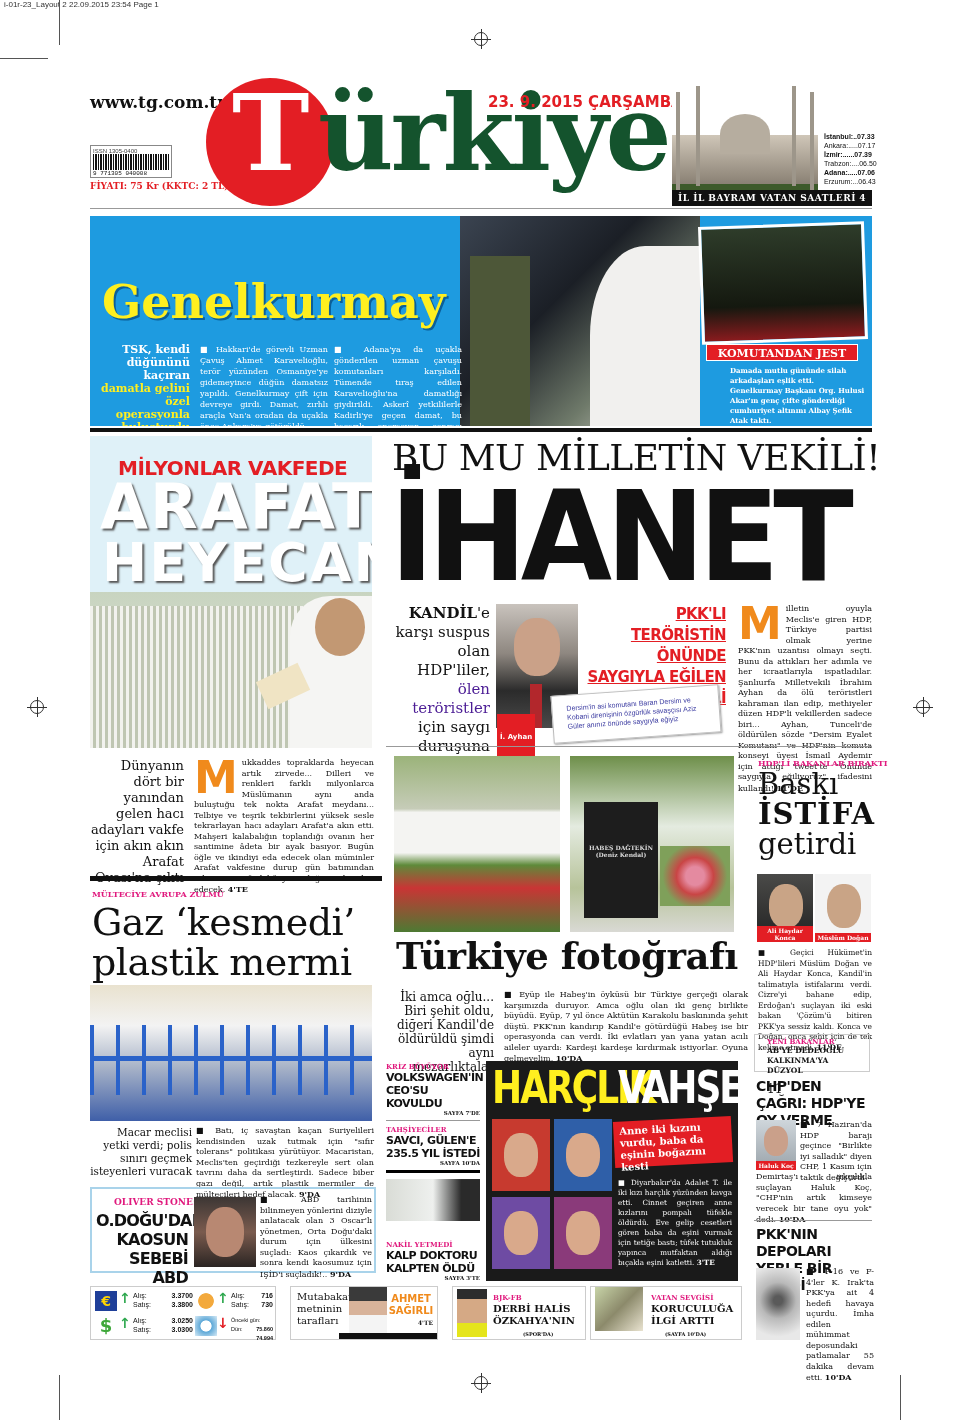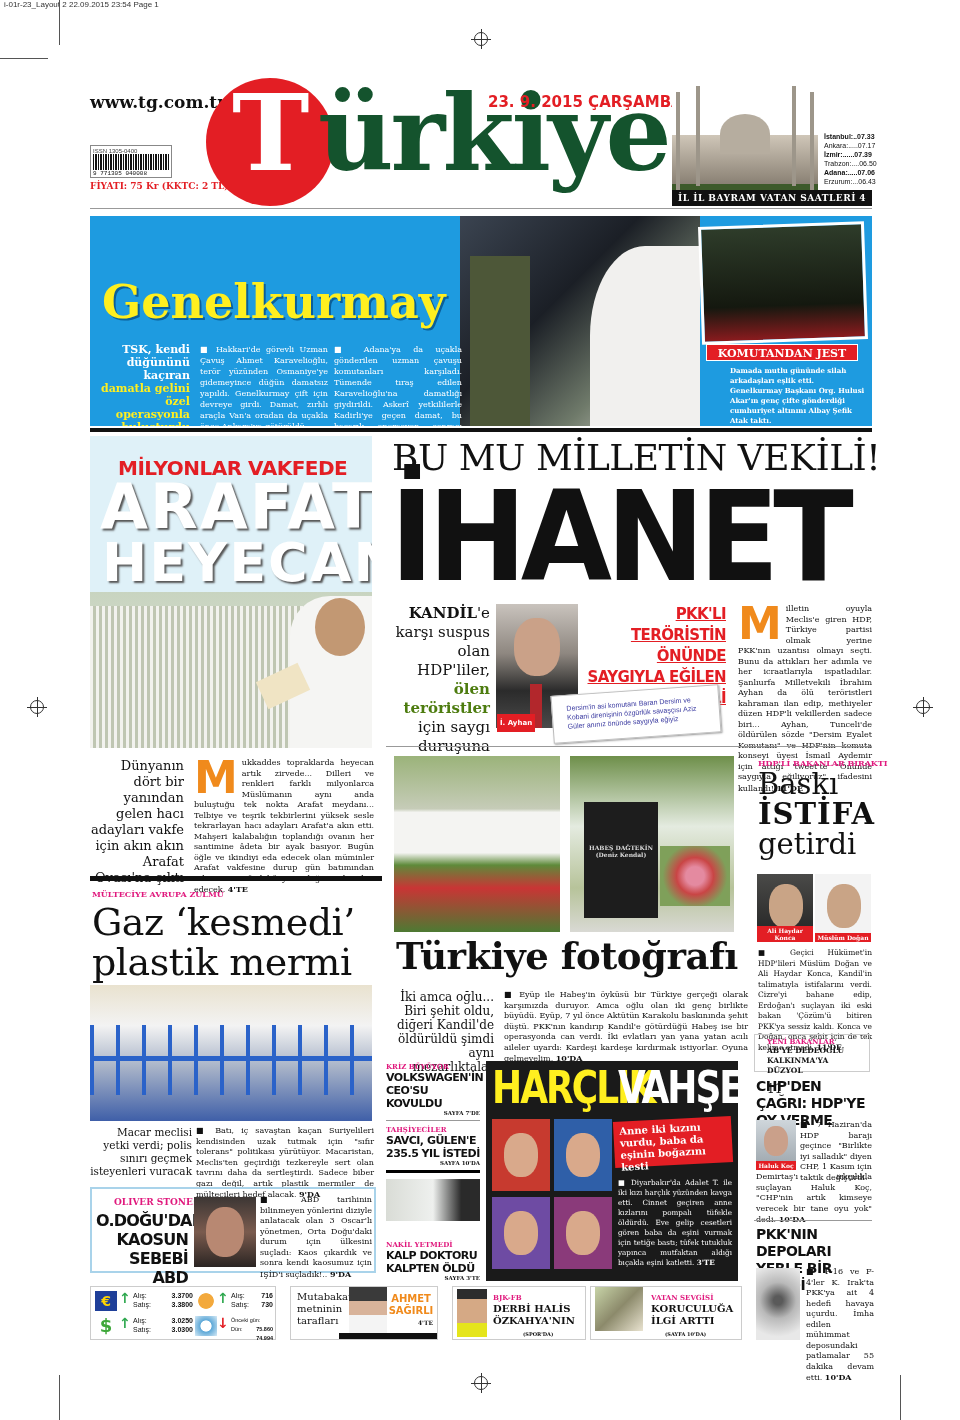--- a/index.html
+++ b/index.html
@@ -51,25 +51,25 @@
 .arafat .head{position:absolute;left:225px;top:162px;width:50px;height:58px;border-radius:50%;background:#c29873}
 .arafat .book{position:absolute;left:170px;top:235px;width:46px;height:30px;background:#f0e4c4;transform:rotate(-25deg)}
 .deck{font:15px/18px "DejaVu Serif",serif;text-align:right}
 .body7{font:8px/10.5px "DejaVu Serif",serif;text-align:justify}
 .dropcap{float:left;font:900 44px/38px "DejaVu Sans",sans-serif;color:#f08a1c;margin-right:4px;margin-top:1px}
 
 .ihanet-top{left:392px;top:440px;font:36px/1 "DejaVu Serif",serif;letter-spacing:-.5px;color:#111;white-space:nowrap}
 .ihanet{left:390px;top:474px;font:900 118px/1 "DejaVu Sans",sans-serif;color:#111;letter-spacing:-6px;transform:scaleY(1.06);transform-origin:top left}
 .kandil{left:388px;top:604px;width:102px;font:15px/19px "DejaVu Serif",serif;text-align:right}
 .kandil b{font-weight:900}
-.kandil .r{color:#4d7c0f;font-weight:700}
+.kandil .r{color:#4c1d95;font-weight:400}
 .ayhan-photo{left:496px;top:604px;width:82px;height:124px;background:linear-gradient(#c9c3bd,#8e8780 40%,#2b2b2b 70%,#4a4a4a)}
 .ayhan-photo .face{position:absolute;left:18px;top:14px;width:46px;height:58px;border-radius:45%;background:#caa188}
 .ayhan-photo .tie{position:absolute;left:34px;top:80px;width:12px;height:44px;background:#b2272c}
-.ayhan-tag{left:497px;top:714px;font:bold 7px "DejaVu Sans",sans-serif;color:#fff;background:#e31e24;padding:5px 3px}
+.ayhan-tag{left:497px;top:714px;font:bold 7px "DejaVu Sans",sans-serif;color:#fff;background:#e31e24;padding:19px 3px}
 .pkk-head{left:580px;top:604px;width:146px;text-align:right;font:bold 15px/21px "DejaVu Sans",sans-serif;color:#e31e24;letter-spacing:-.6px;text-decoration:underline}
 .tweet{left:552px;top:690px;width:168px;height:48px;background:#fff;border:1px solid #bbb;transform:rotate(-4deg);font:7px/9px "Liberation Sans",sans-serif;color:#3a3aa0;padding:8px 4px 2px 14px;box-shadow:1px 1px 2px #999}
 .m-body{left:738px;top:604px;width:134px}
 
 .graves{left:394px;top:756px;width:340px;height:178px}
 .grave1{position:absolute;left:0;top:0;width:166px;height:176px;background:linear-gradient(#9bb37a,#c6ccb8 30%,#f4f4f2 32%,#f4f4f2 55%,#5e8a3a 62%,#c93535 75%,#4d7a33)}
 .grave2{position:absolute;left:176px;top:0;width:164px;height:176px;background:linear-gradient(#6e8f4a,#e4ebe0 40%,#b7c39a 75%,#d9d9d4)}
 .grave2 .stone{position:absolute;left:14px;top:46px;width:74px;height:116px;background:#1d1d1d;color:#ddd;font:bold 6px "DejaVu Serif",serif;text-align:center;padding-top:42px}
 .grave2 .flowers{position:absolute;left:90px;top:90px;width:70px;height:60px;background:radial-gradient(circle,#e48aa0 20%,#c94545 40%,#7fa05a 70%)}
 .tf-title{left:396px;top:938px;font:900 37px/1 "DejaVu Serif",serif;letter-spacing:-.5px}

